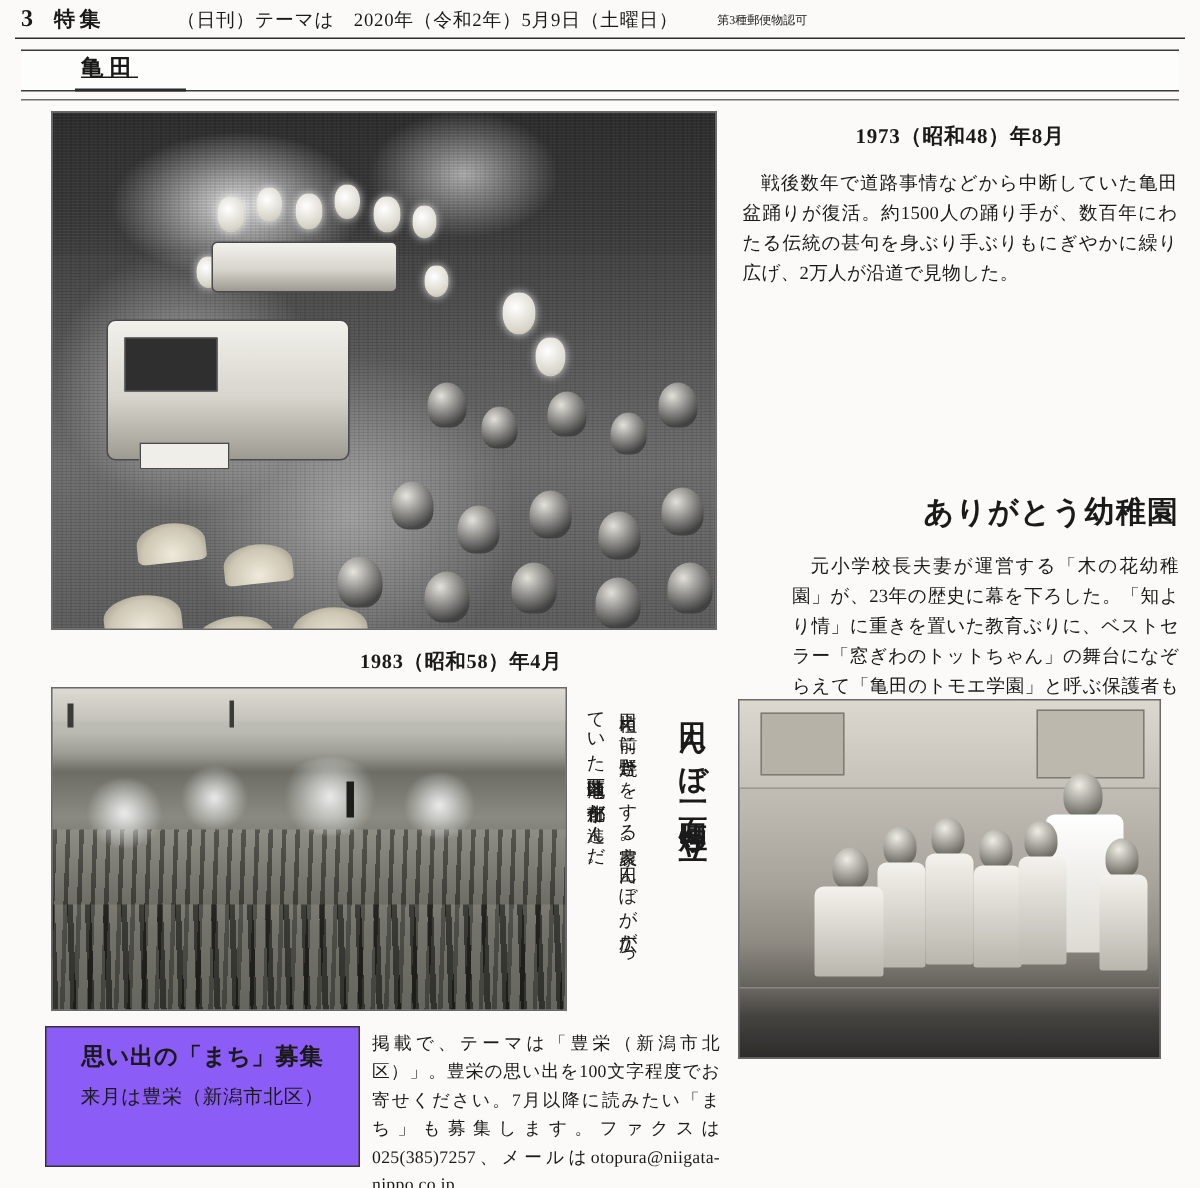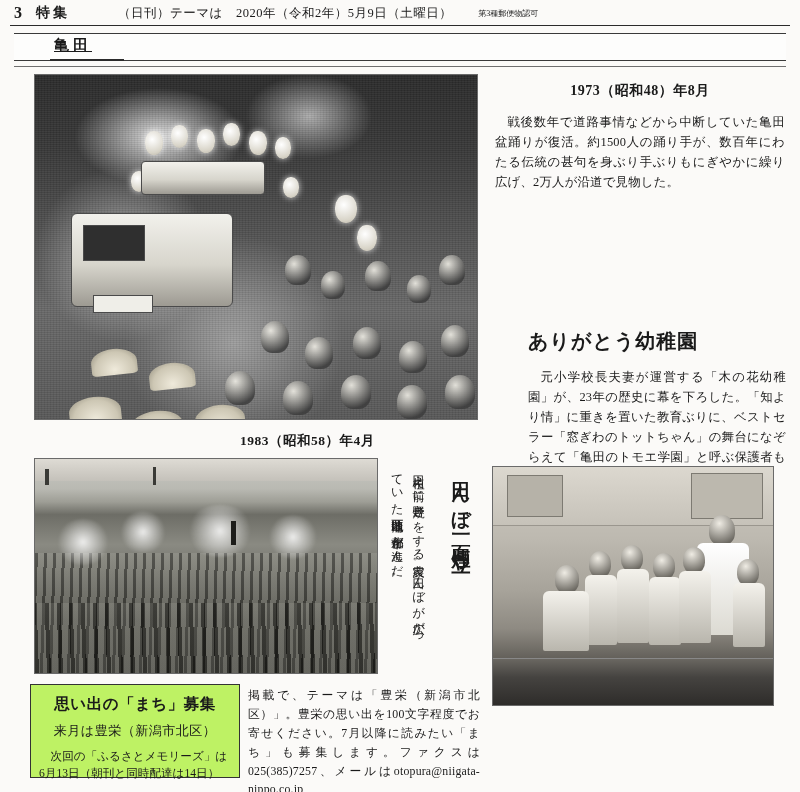--- a/index.html
+++ b/index.html
@@ -241,21 +241,21 @@
   }
   .kicker2 {
     font-size: 13.5px;
     font-weight: bold;
     text-align: left;
     letter-spacing: 0.5px;
   }
   .headline2 {
     font-size: 20px;
     font-weight: bold;
-    text-align: left;
+    text-align: right;
     letter-spacing: 1px;
     margin-top: 8px;
   }
 
   
   .kicker3 {
     position: absolute;
     left: 240px; top: 432px;
     font-size: 13.5px;
     font-weight: bold;
@@ -281,21 +281,21 @@
     line-height: 1.75;
     letter-spacing: 0.5px;
   }
 
   
   .promo-box {
     position: absolute;
     left: 30px; top: 684px;
     width: 208px; height: 92px;
     border: 1px solid #333;
-    background: #bef264;
+    background: #8b5cf6;
     text-align: center;
   }
   .promo-title {
     font-size: 15.5px;
     font-weight: bold;
     margin-top: 9px;
     letter-spacing: 0.5px;
   }
   .promo-sub {
     font-size: 13px;
@@ -432,17 +432,16 @@
     <div class="kid-body" style="left:240px; top:116px; width:32px; height:64px;"></div>
     <div class="kid" style="left:62px; top:98px; width:24px; height:28px;"></div>
     <div class="kid-body" style="left:50px; top:124px; width:46px; height:60px;"></div>
     <div class="table-front"></div>
 
   </div>
 
   <div class="promo-box">
     <div class="promo-title">思い出の「まち」募集</div>
     <div class="promo-sub">来月は豊栄（新潟市北区）</div>
-    <div class="promo-next">次回の「ふるさとメモリーズ」は6月13日（朝刊と同時配達は14日）</div>
   </div>
   <div class="promo-text">掲載で、テーマは「豊栄（新潟市北区）」。豊栄の思い出を100文字程度でお寄せください。7月以降に読みたい「まち」も募集します。ファクスは025(385)7257、メールはotopura@niigata-nippo.co.jp</div>
 
 </div>
 
 </body></html>

